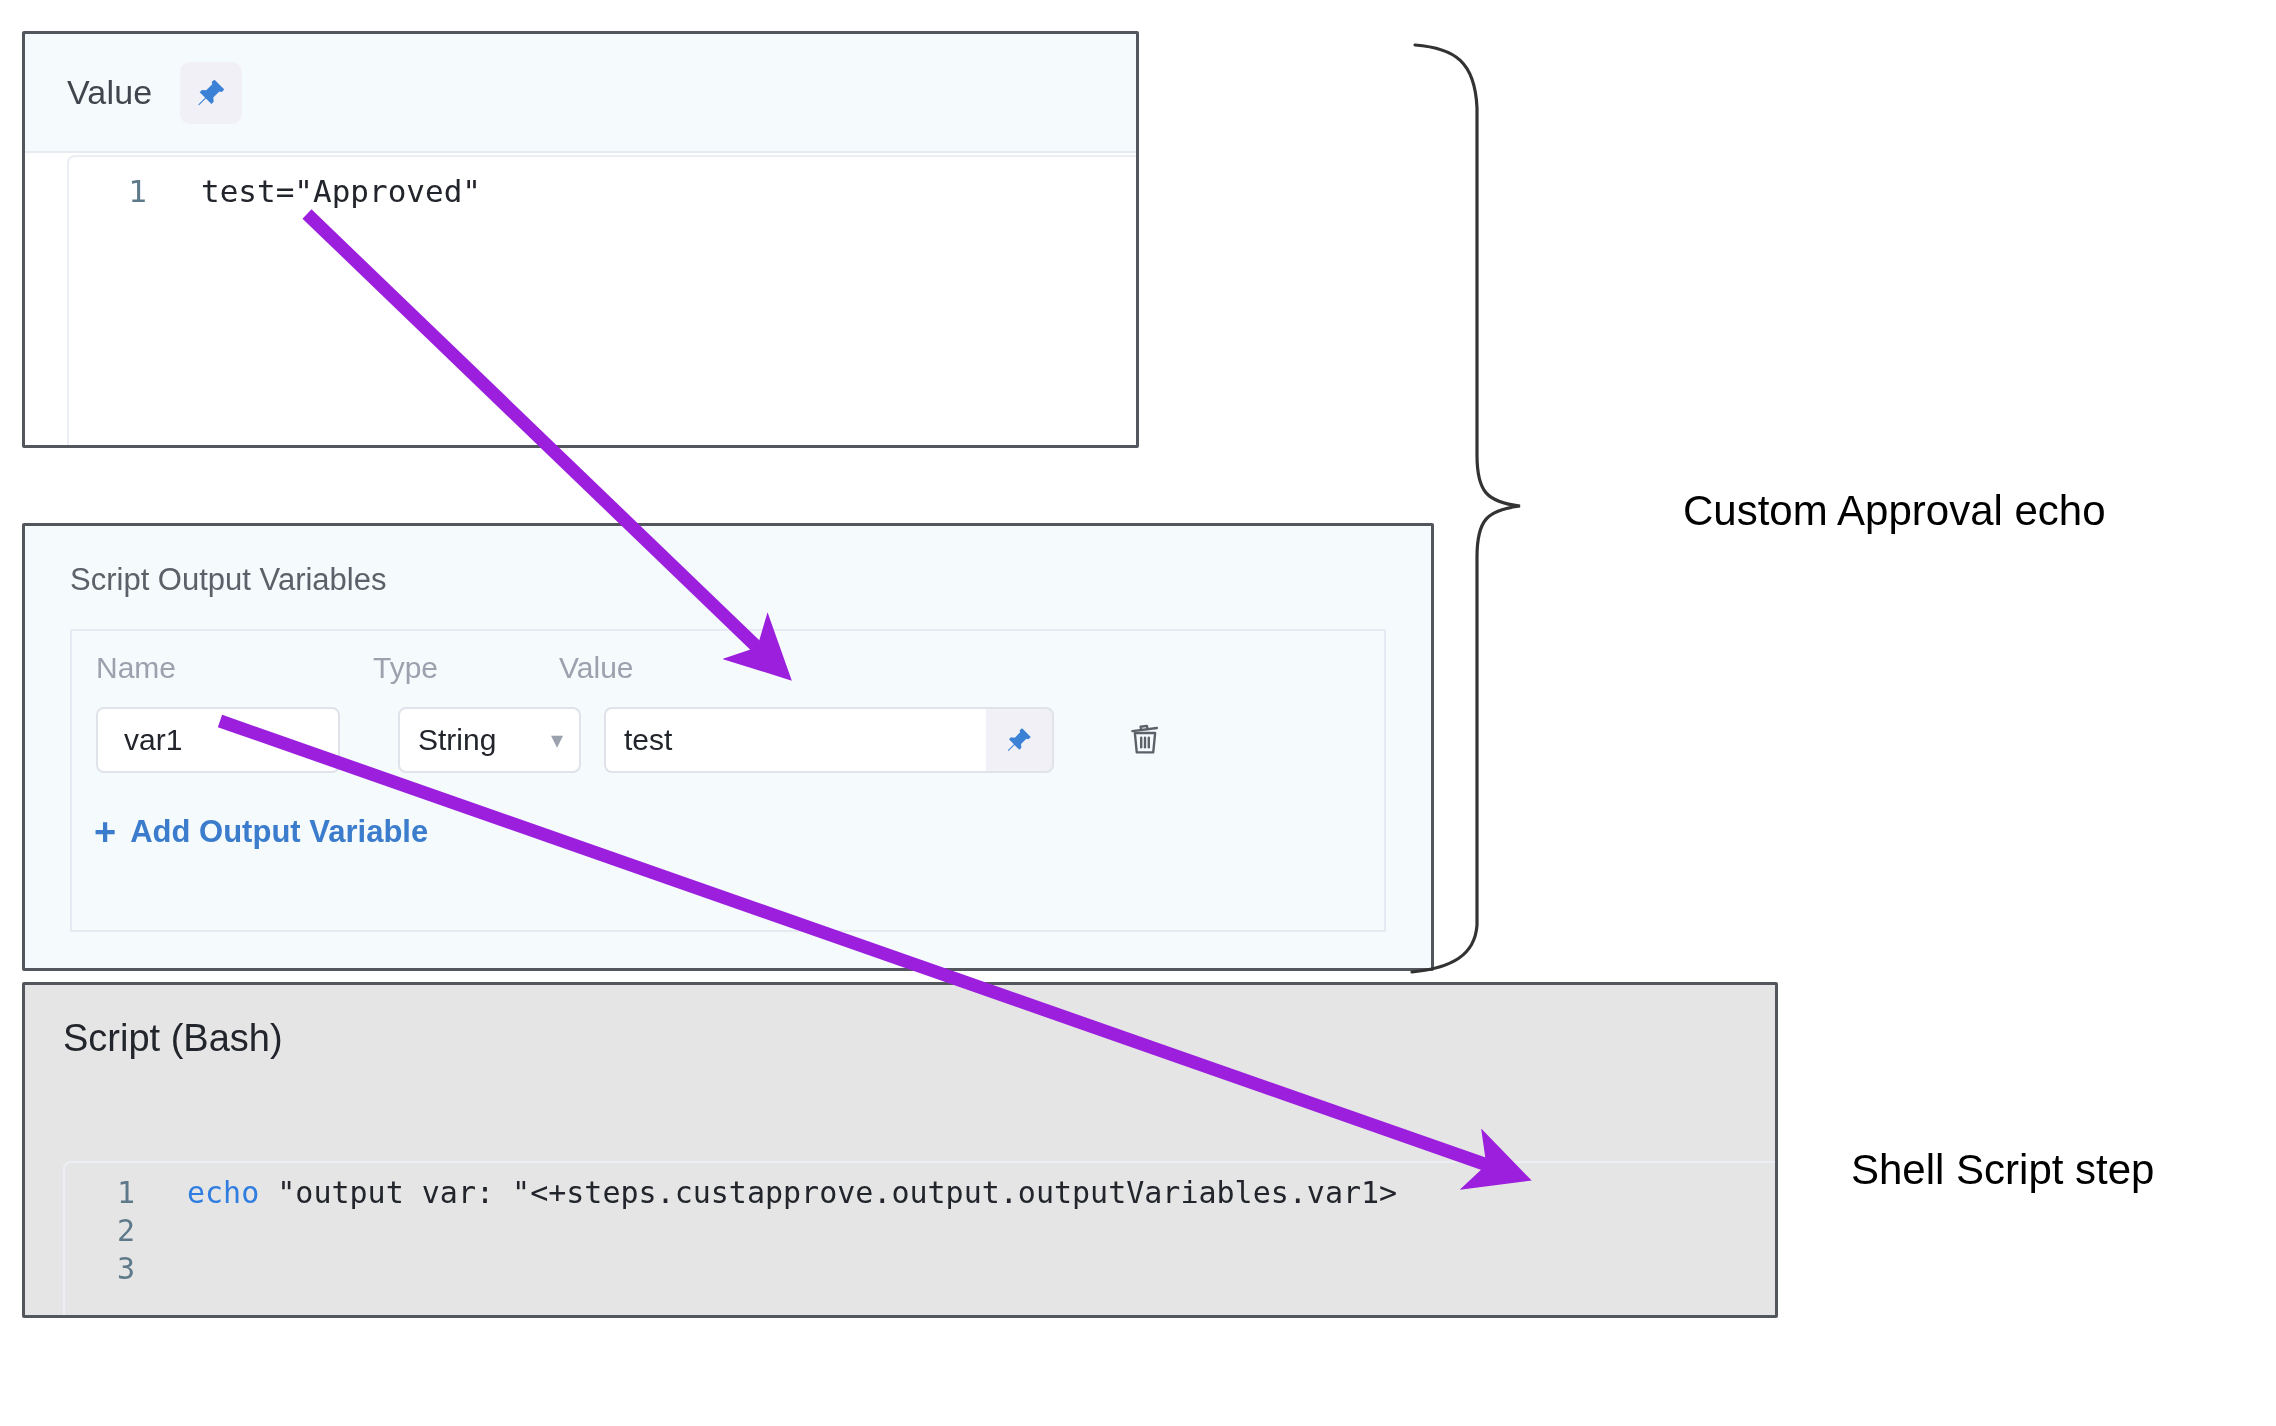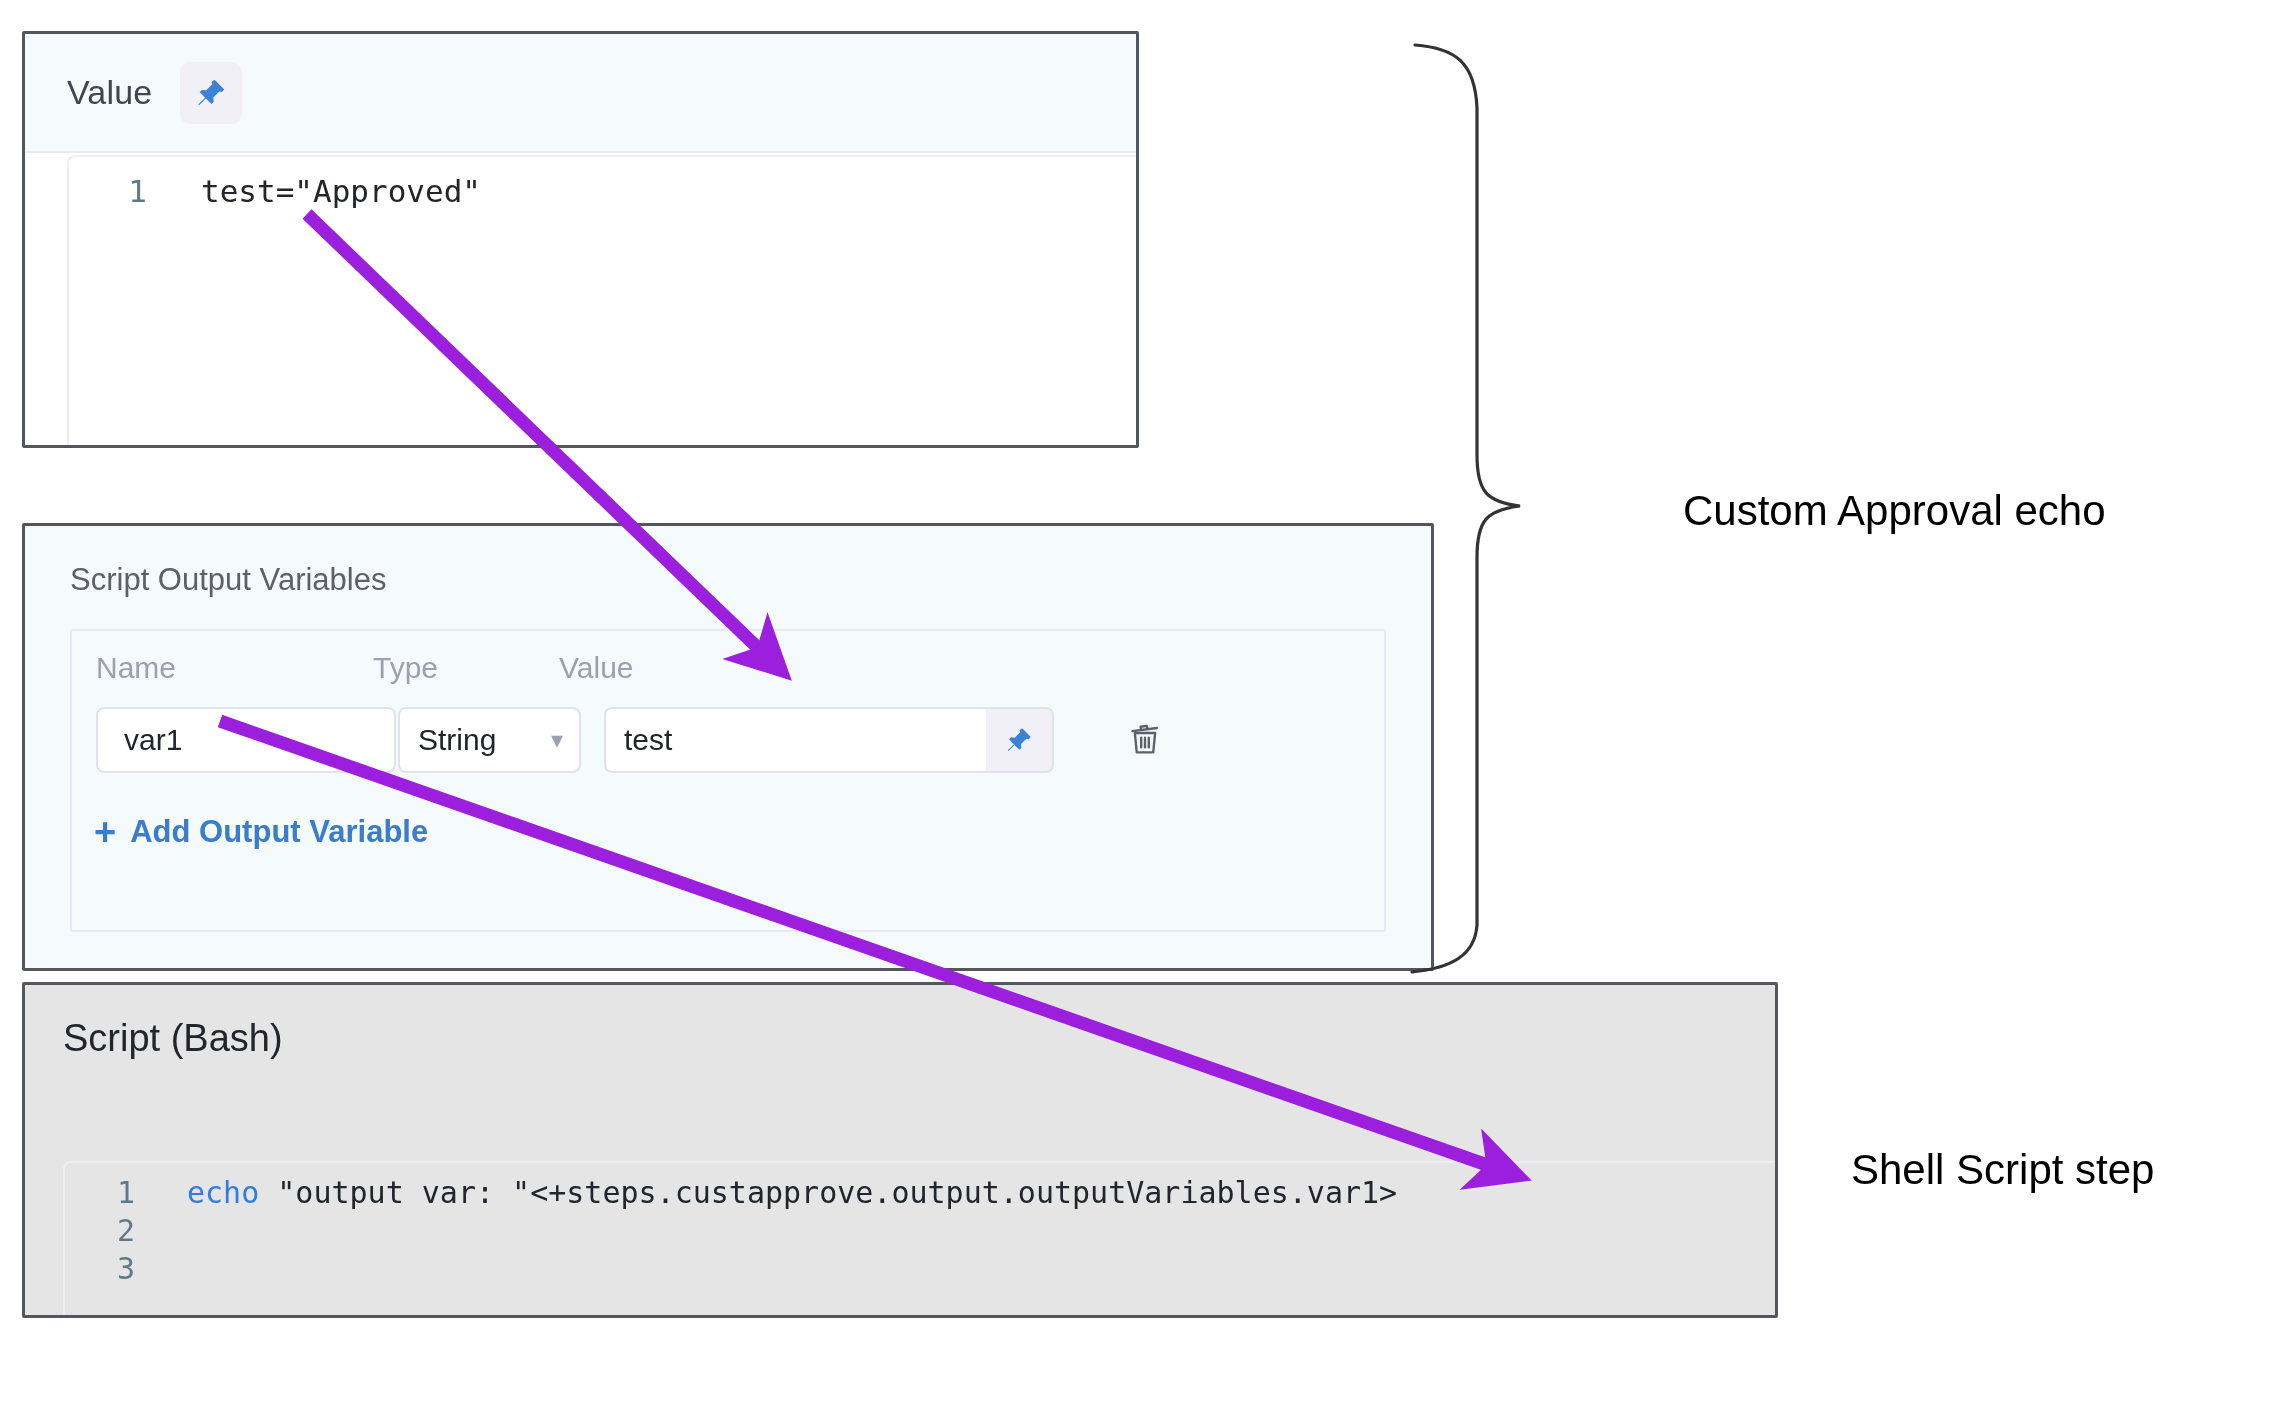--- a/index.html
+++ b/index.html
@@ -149,21 +149,21 @@
     border: 2px solid #e0e3ea;
     border-radius: 8px;
     background: #ffffff;
     box-sizing: border-box;
     display: flex;
     align-items: center;
     font-size: 30px;
     color: #22252b;
     padding-left: 18px;
   }
-  .field-name  { left: 0px;   width: 300px; padding-left: 26px; }
+  .field-name  { left: 0px;   width: 244px; padding-left: 26px; }
   .field-type  { left: 302px; width: 183px; justify-content: space-between; padding-right: 16px; }
   .field-value { left: 508px; width: 384px; border-right: none; border-top-right-radius: 0; border-bottom-right-radius: 0; text-align: center; }
   .value-pin {
     position: absolute;
     left: 890px;
     top: 0;
     width: 68px;
     height: 66px;
     border: 2px solid #e0e3ea;
     border-left: none;

